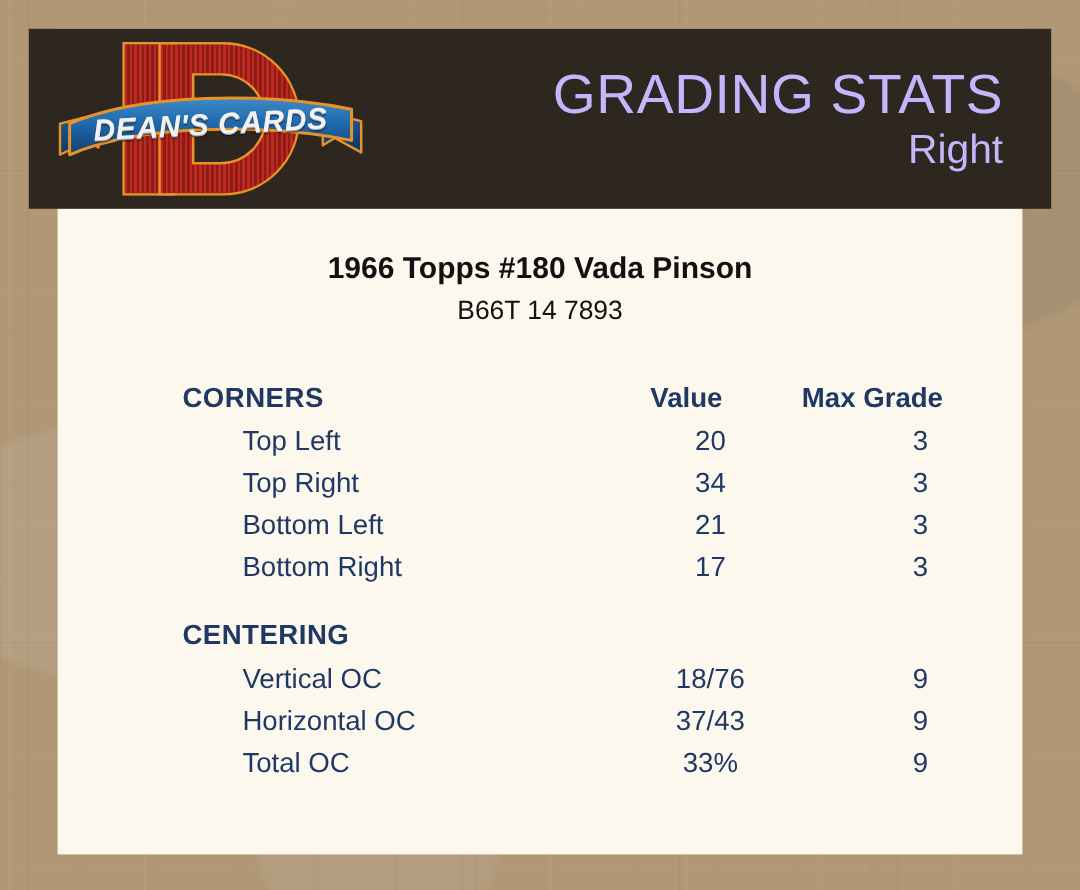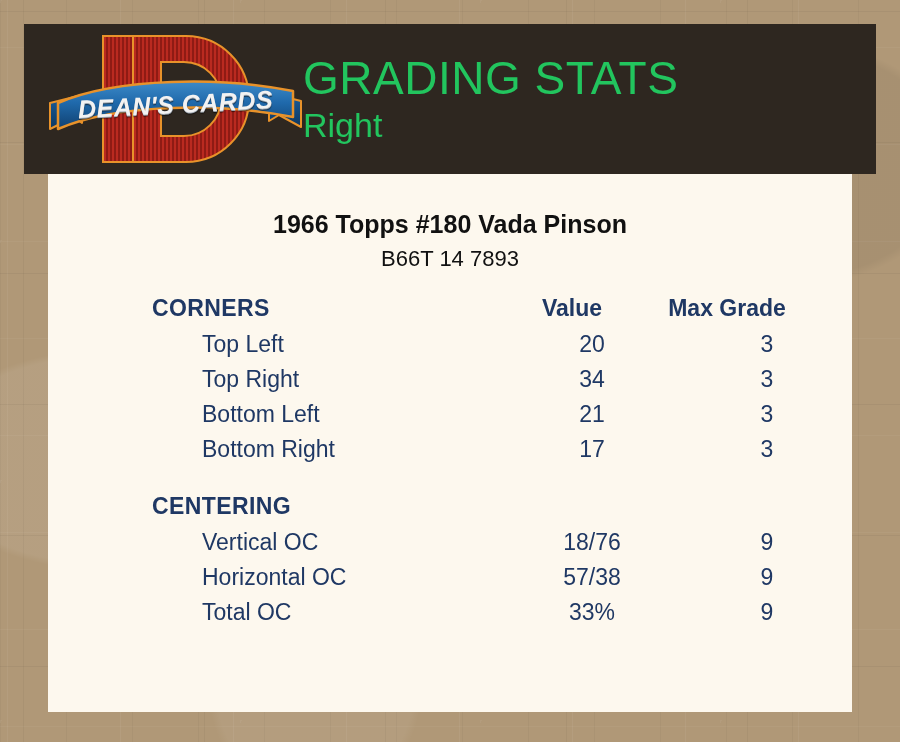--- a/index.html
+++ b/index.html
@@ -147,22 +147,23 @@
       0 1px 0 #9aa3ad,
       0 2px 1px rgba(0,0,0,.55);
     transform: rotate(-3deg);
     white-space: nowrap;
     pointer-events: none;
   }
 
   
   #header-titles {
     flex: 1;
-    text-align: left;
-    color: #22c55e;
+    text-align: right;
+    color: #c4b5fd;
+    padding-right: 40px;
   }
   #header-title {
     font-size: 46px;
     line-height: 52px;
     letter-spacing: 0.5px;
   }
   #header-subtitle {
     font-size: 34px;
     line-height: 42px;
   }
@@ -184,21 +185,21 @@
     right: 0;
     top: 222px;
     text-align: center;
     font-size: 22px;
     color: #111111;
   }
 
   #stats {
     position: absolute;
     left: 104px;
-    top: 271px;
+    top: 294px;
     width: 700px;
   }
   .stat-section + .stat-section {
     margin-top: 22px;
   }
   .section-head {
     display: flex;
     align-items: baseline;
     height: 36px;
   }
@@ -296,21 +297,21 @@
       </div>
 
       <div class="stat-row">
         <div class="row-label">Vertical OC</div>
         <div class="row-value">18/76</div>
         <div class="row-grade">9</div>
       </div>
 
       <div class="stat-row">
         <div class="row-label">Horizontal OC</div>
-        <div class="row-value">57/38</div>
+        <div class="row-value">37/43</div>
         <div class="row-grade">9</div>
       </div>
 
       <div class="stat-row">
         <div class="row-label">Total OC</div>
         <div class="row-value">33%</div>
         <div class="row-grade">9</div>
       </div>
     </div>
 

